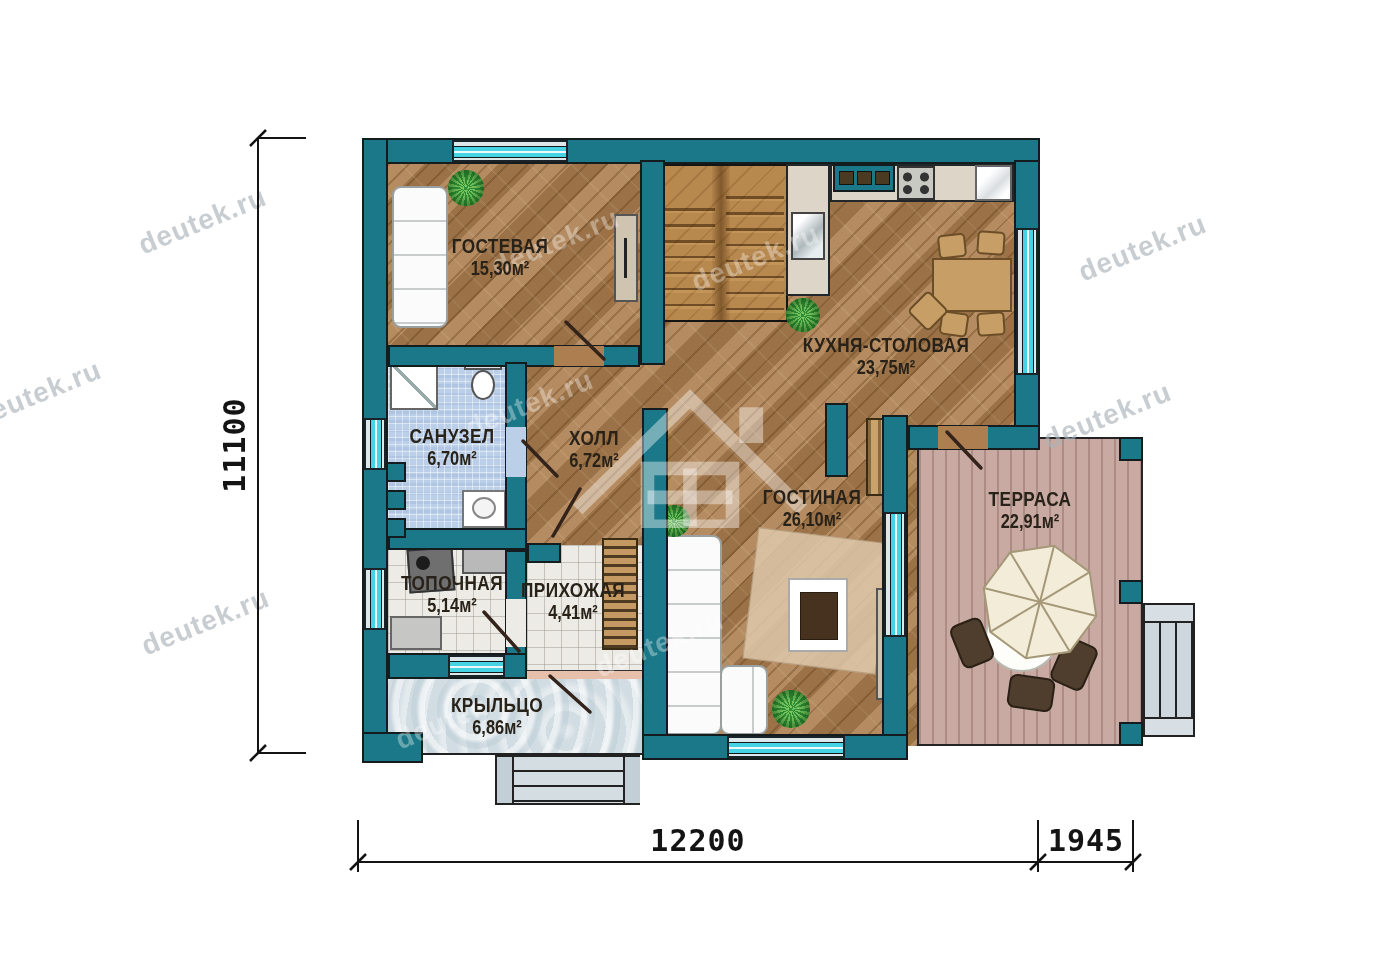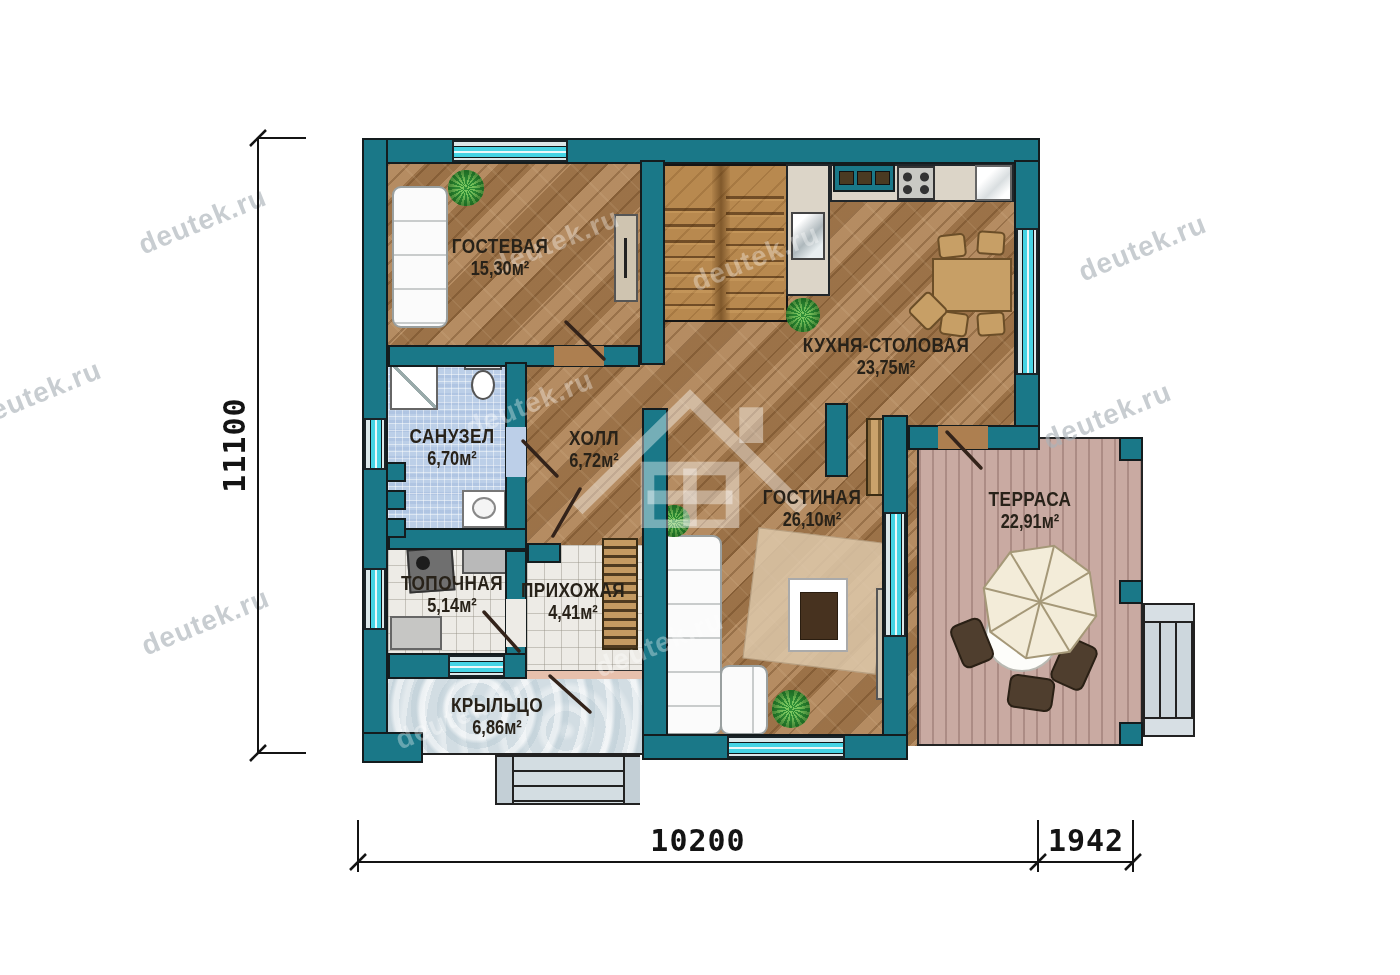--- a/index.html
+++ b/index.html
@@ -230,22 +230,22 @@
       <line x1="358" y1="820" x2="358" y2="872"></line>
       <line x1="1038" y1="820" x2="1038" y2="872"></line>
       <line x1="1133" y1="820" x2="1133" y2="872"></line>
       <line x1="350" y1="870" x2="366" y2="854" stroke-width="2.5"></line>
       <line x1="1030" y1="870" x2="1046" y2="854" stroke-width="2.5"></line>
       <line x1="1125" y1="870" x2="1141" y2="854" stroke-width="2.5"></line>
     </g>
   </svg>
 
   <div class="dim" style="left:234px;top:445px;transform:translate(-50%,-50%) rotate(-90deg);">11100</div>
-  <div class="dim" style="left:698px;top:840px;transform:translate(-50%,-50%);">10200</div>
-  <div class="dim" style="left:1086px;top:840px;transform:translate(-50%,-50%);">1942</div>
+  <div class="dim" style="left:698px;top:840px;transform:translate(-50%,-50%);">12200</div>
+  <div class="dim" style="left:1086px;top:840px;transform:translate(-50%,-50%);">1945</div>
 
   <div class="rl" style="left:500px;top:257px;">
     <span class="nm">ГОСТЕВАЯ</span>
     <span class="ar">15,30м²</span>
   </div>
   <div class="rl" style="left:886px;top:356px;">
     <span class="nm">КУХНЯ-СТОЛОВАЯ</span>
     <span class="ar">23,75м²</span>
   </div>
   <div class="rl" style="left:452px;top:447px;">

